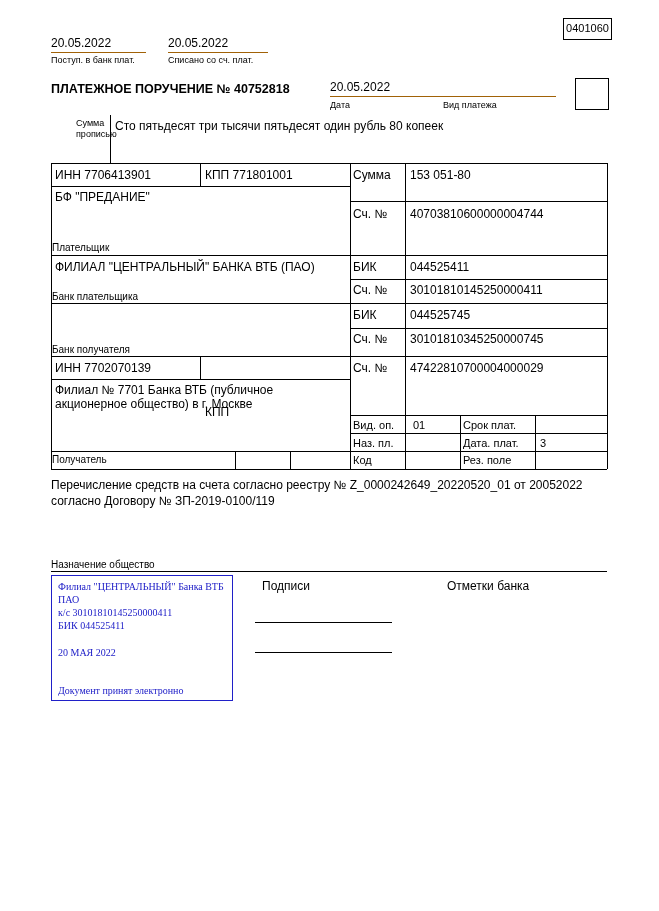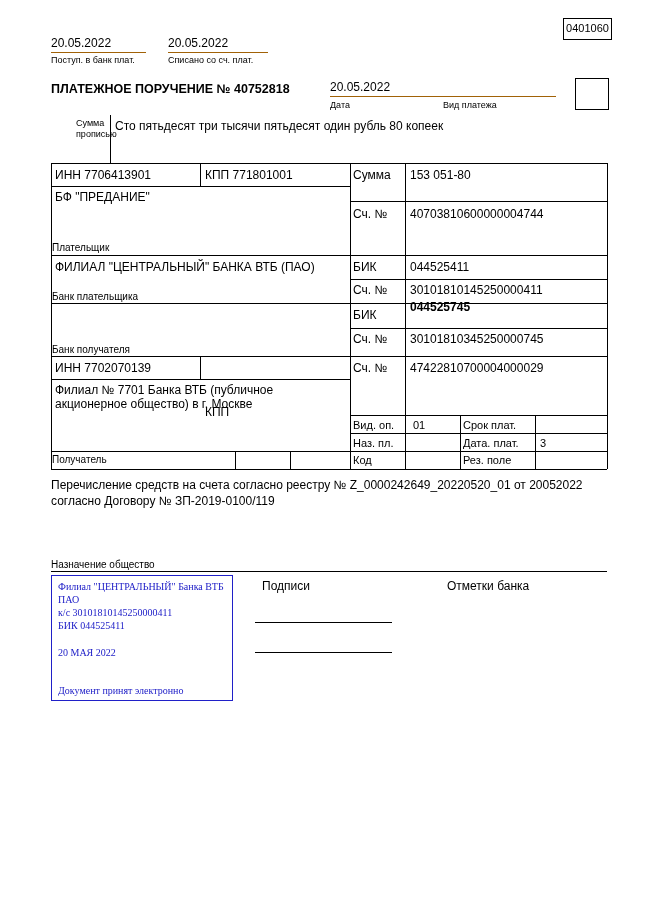--- a/index.html
+++ b/index.html
@@ -75,21 +75,21 @@
   <div class="abs f10" style="left:52px;top:242px;">Плательщик</div>
 
   <div class="abs f12" style="left:55px;top:260px;">ФИЛИАЛ "ЦЕНТРАЛЬНЫЙ" БАНКА ВТБ (ПАО)</div>
   <div class="abs f12" style="left:353px;top:260px;">БИК</div>
   <div class="abs f12" style="left:410px;top:260px;">044525411</div>
   <div class="abs f12" style="left:353px;top:283px;">Сч. №</div>
   <div class="abs f12" style="left:410px;top:283px;">30101810145250000411</div>
   <div class="abs f10" style="left:52px;top:291px;">Банк плательщика</div>
 
   <div class="abs f12" style="left:353px;top:308px;">БИК</div>
-  <div class="abs f12" style="left:410px;top:300px;font-weight:bold;">044525745</div>
+  <div class="abs f12" style="left:410px;top:308px;">044525745</div>
   <div class="abs f12" style="left:353px;top:332px;">Сч. №</div>
   <div class="abs f12" style="left:410px;top:332px;">30101810345250000745</div>
   <div class="abs f10" style="left:52px;top:344px;">Банк получателя</div>
 
   <div class="abs f12" style="left:55px;top:361px;">ИНН 7702070139</div>
   <div class="abs f12" style="left:205px;top:370px;margin-top:35px;">КПП</div>
   <div class="abs f12" style="left:353px;top:361px;">Сч. №</div>
   <div class="abs f12" style="left:410px;top:361px;">47422810700004000029</div>
   <div class="wrap f12" style="left:55px;top:383px;width:290px;">Филиал № 7701 Банка ВТБ (публичное акционерное общество) в г. Москве</div>
   <div class="abs f11" style="left:353px;top:419px;">Вид. оп.</div>

